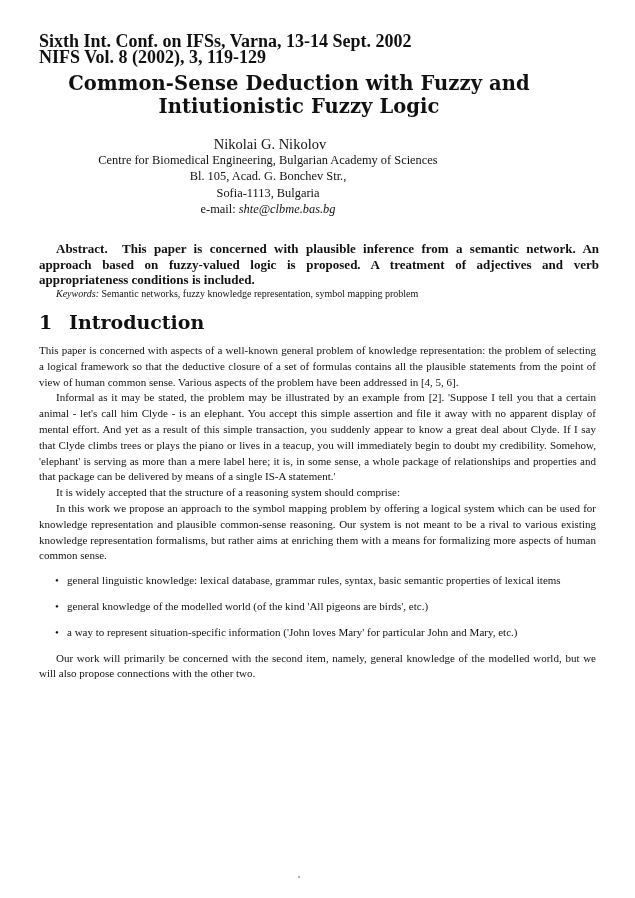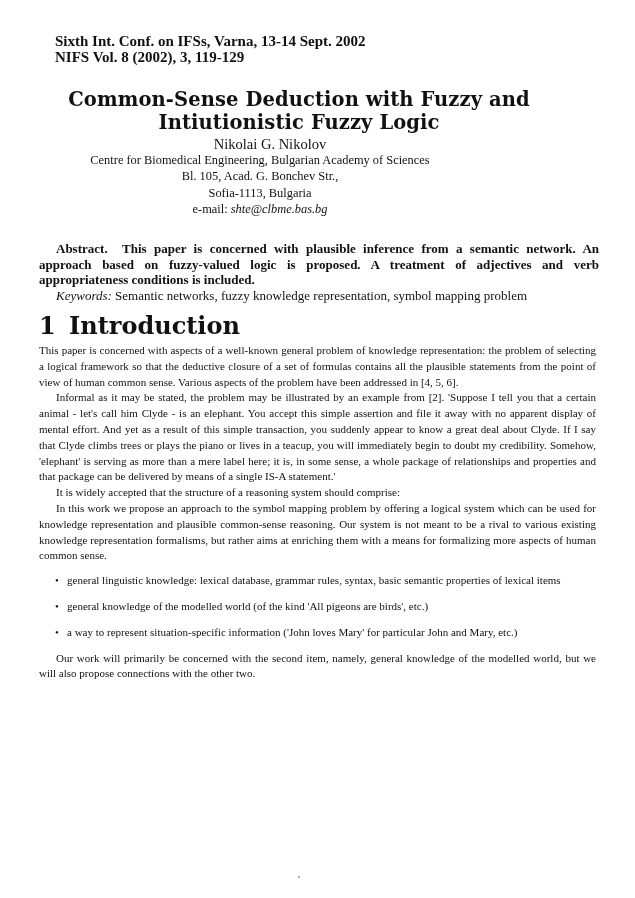--- a/index.html
+++ b/index.html
@@ -1,28 +1,28 @@
 <!DOCTYPE html>
 <html><head>
 <meta charset="utf-8">
 <style>
   html, body { margin: 0; padding: 0; background: #ffffff; }
   body { width: 635px; height: 898px; position: relative; overflow: hidden;
          font-family: "Liberation Serif", "DejaVu Serif", serif; color: #111; }
   .page { position: absolute; left: 0; top: 0; width: 635px; height: 898px; }
-  .hdr { position: absolute; left: 39px; top: 33px; font-weight: bold; font-size: 15px; line-height: 16px; font-family: "Liberation Serif", serif; margin-left: 16px; }
-  .title { position: absolute; left: 0; width: 598px; top: 88px; text-align: center;
+  .hdr { position: absolute; left: 39px; top: 33px; font-weight: bold; font-size: 18px; line-height: 16px; font-family: "Liberation Serif", serif; }
+  .title { position: absolute; left: 0; width: 598px; top: 72px; text-align: center;
            font-family: "DejaVu Serif", serif; font-weight: bold; font-size: 19.5px; line-height: 23px; letter-spacing: 0.1px; }
   .author { position: absolute; left: 0; width: 540px; top: 136px; text-align: center; font-size: 14.5px; }
-  .affil { position: absolute; left: 0; width: 520px; top: 152px; text-align: center; font-size: 12.4px; line-height: 16.3px; }
+  .affil { position: absolute; left: 0; width: 520px; top: 152px; text-align: center; font-size: 12.4px; line-height: 16.3px; padding-left: 8px; }
   .affil .email i { font-style: italic; }
   .abstract { position: absolute; left: 39px; width: 560px; top: 241px; font-weight: bold; font-size: 13px; line-height: 15.6px; text-align: justify; text-indent: 17px; }
-  .keywords { position: absolute; left: 56px; width: 560px; top: 288px; font-size: 13px; }
+  .keywords { position: absolute; left: 56px; width: 560px; top: 288px; font-size: 10px; }
   .keywords i { font-style: italic; }
-  .section { position: absolute; left: 39px; top: 311px; font-weight: bold; font-size: 24px; font-family: "DejaVu Serif", serif; }
+  .section { position: absolute; left: 39px; top: 311px; font-weight: bold; font-size: 19px; font-family: "DejaVu Serif", serif; }
   .section .num { display: inline-block; width: 30px; }
   .body { position: absolute; left: 39px; width: 557px; top: 343px; font-size: 11px; line-height: 15.8px; text-align: justify; }
   .body p { margin: 0; }
   .body p.ind { text-indent: 17px; }
   .body p.first { text-indent: 0; }
   ul.bul { list-style: none; margin: 9px 0 0 0; padding: 0; }
   ul.bul li { position: relative; padding-left: 28px; margin-bottom: 10px; }
   ul.bul li .dot { position: absolute; left: 16px; top: 0; }
   .closing { margin-top: 4px !important; }
   .speck { position: absolute; width: 2px; height: 2px; background: #999; border-radius: 1px; }

